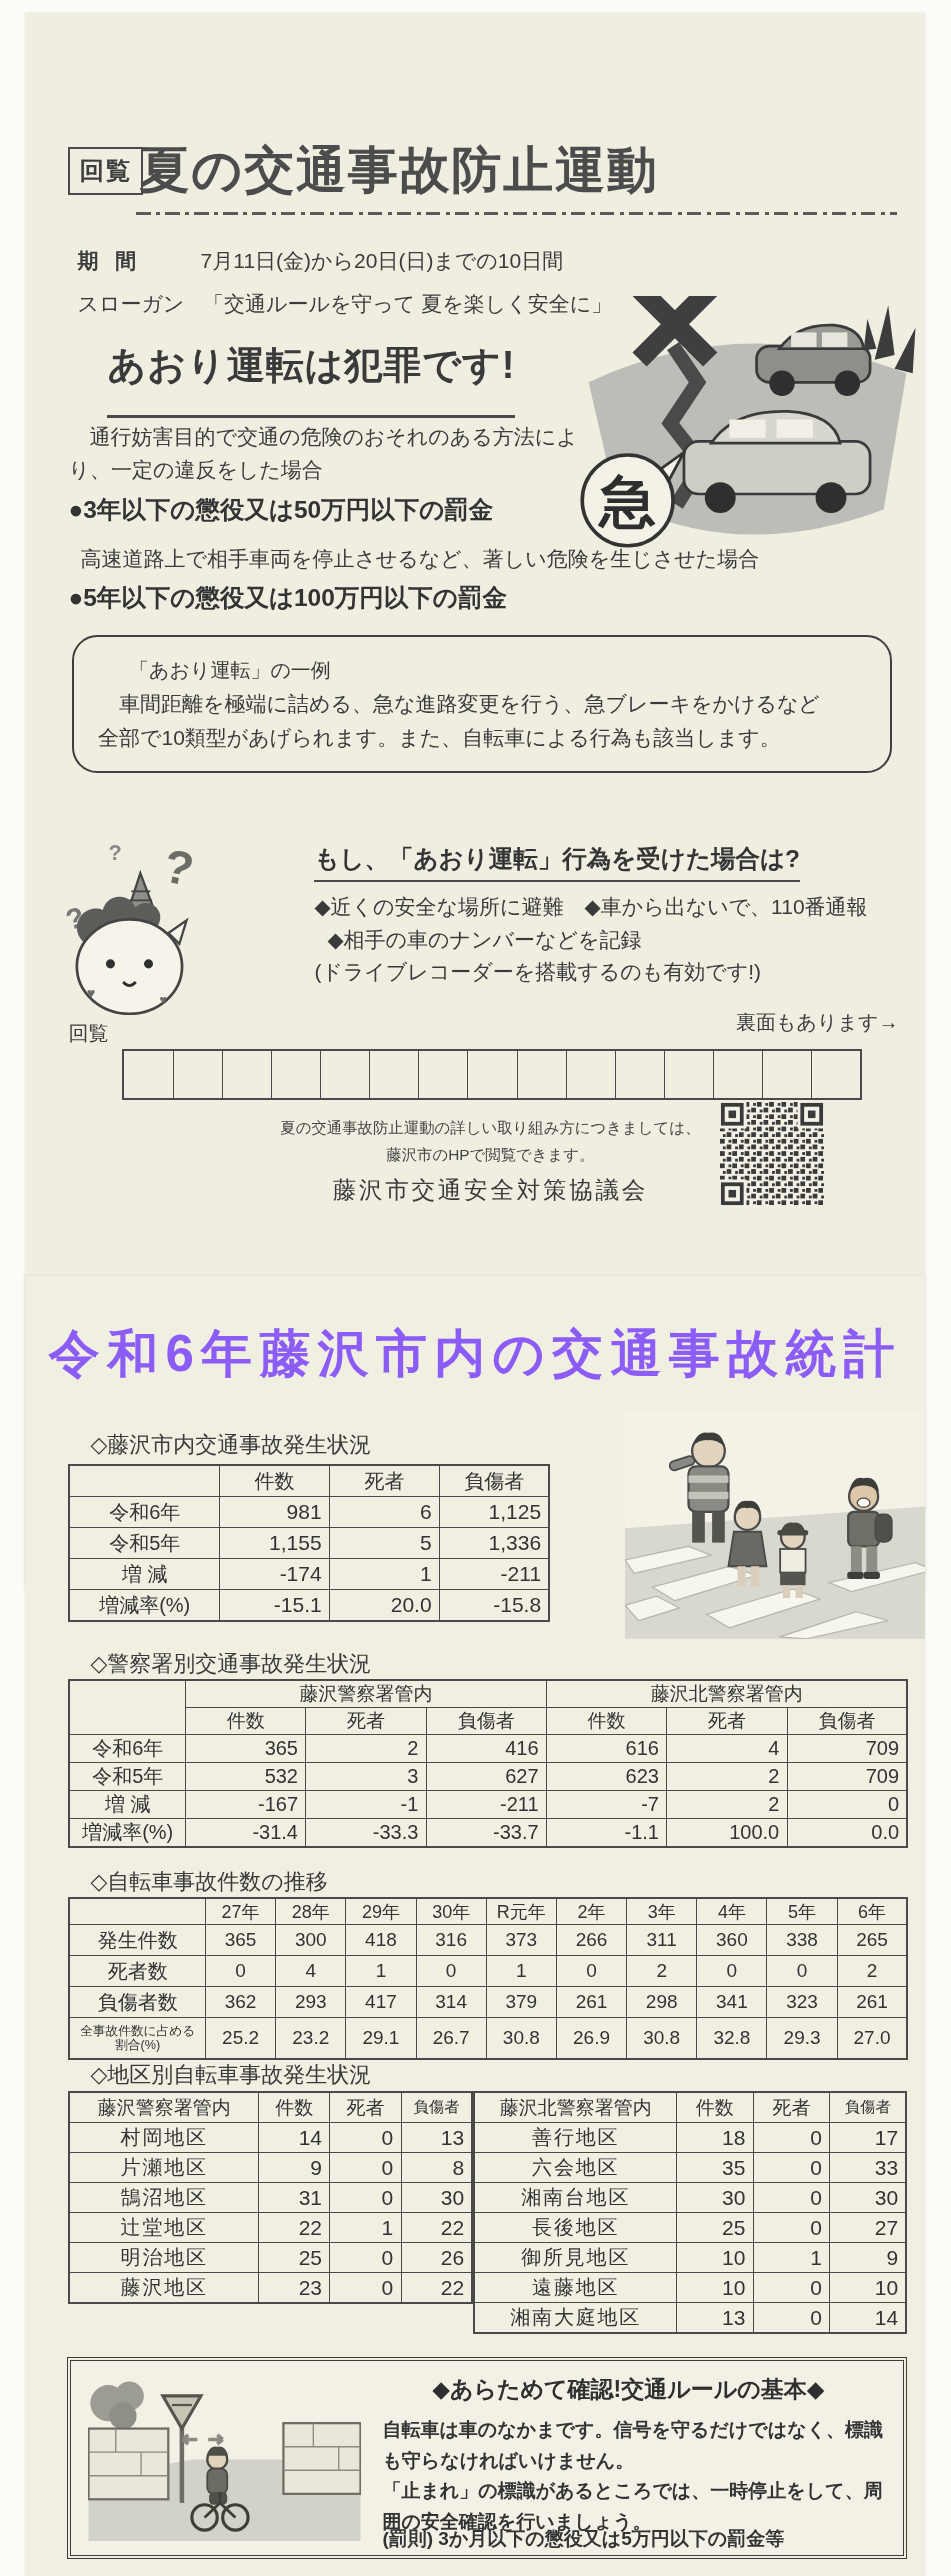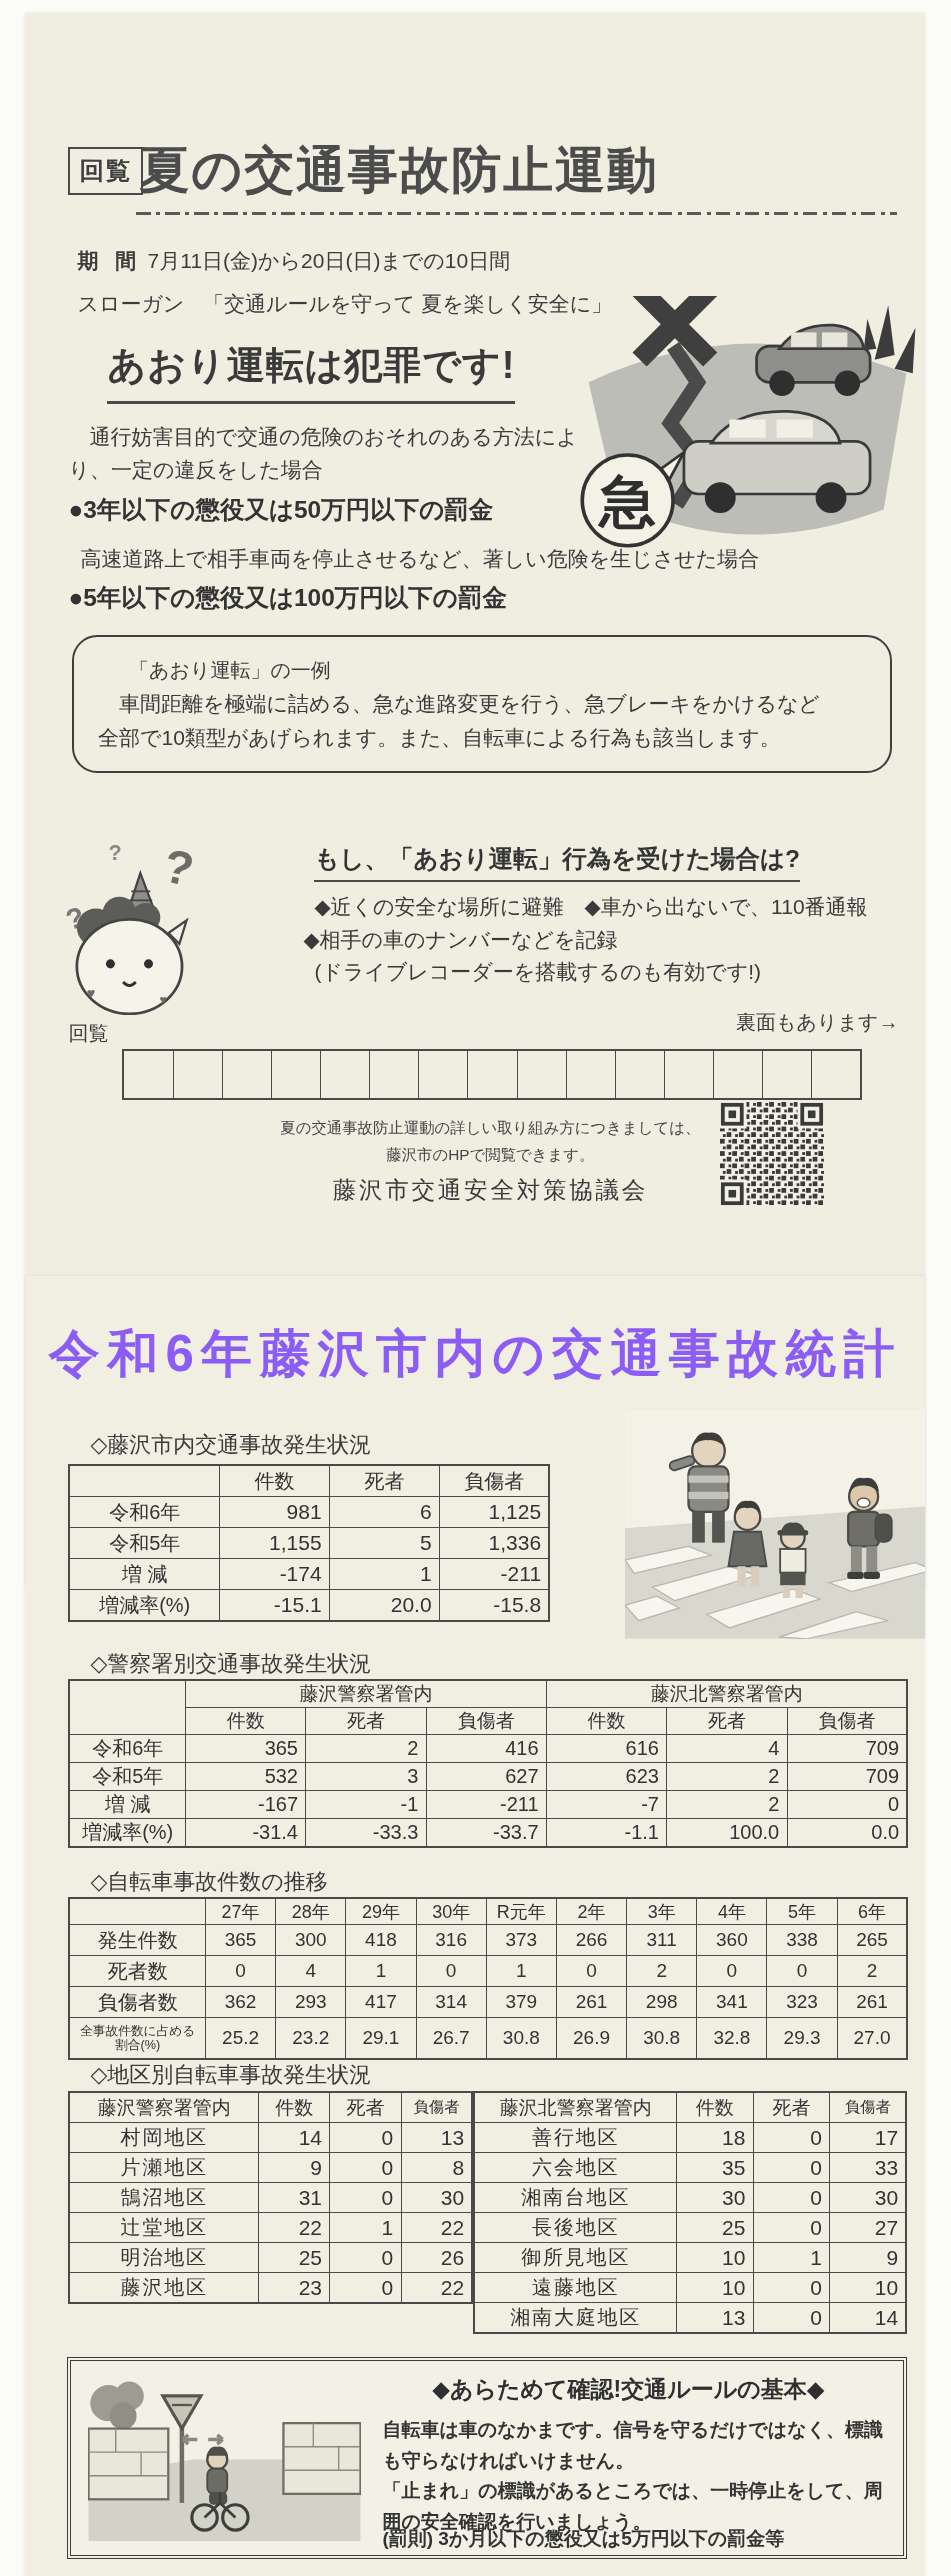--- a/index.html
+++ b/index.html
@@ -22,21 +22,21 @@
   }
   .main-title { font-size:50px; font-weight:800; letter-spacing:1.8px; color:#4c4c4c; white-space:nowrap; }
   .dashdot {
     height:3.6px;
     background:repeating-linear-gradient(90deg,#5a5a5a 0 14.5px,transparent 14.5px 20px,#5a5a5a 20px 23.6px,transparent 23.6px 29px);
   }
   .info-line { font-size:21px; color:#3c3c3c; white-space:nowrap; }
   .info-label { font-weight:bold; letter-spacing:5.5px; }
   .aori-heading {
     font-size:38px; font-weight:bold; color:#3a3a3a; letter-spacing:0.9px;
-    border-bottom:3.6px solid #4a4a4a; padding-bottom:10px; white-space:nowrap;
+    border-bottom:3.6px solid #4a4a4a; padding-bottom:24px; white-space:nowrap;
   }
   .law-text { font-size:21px; line-height:33px; color:#3c3c3c; }
   .penalty { font-size:24.5px; font-weight:bold; color:#333; white-space:nowrap; }
   .example-box {
     border:2.7px solid #3f3f3f; border-radius:25.4px; padding:16.4px 23.6px;
     font-size:21px; line-height:34px; color:#3a3a3a;
   }
   .example-box .bx-title { font-size:20px;margin-left:31px; }
   .q-title {
     font-size:24.5px; font-weight:bold; color:#343434; white-space:nowrap;
@@ -99,21 +99,21 @@
 
 <div class="sheet" id="sheet1">
 
   <div class="abs kairan-box" style="left:43px; top:134px;">回覧</div>
 
   <div class="abs main-title" style="left:114px; top:124px;">夏の交通事故防止運動</div>
   <div class="abs dashdot" style="left:111px; top:199px; width:761px;"></div>
 
   <div class="abs info-line" style="left:52px; top:234px;">
     <span class="info-label">期 間</span>
-    <span style="">7月11日(金)から20日(日)までの10日間</span>
+    <span style="margin-left:53px;">7月11日(金)から20日(日)までの10日間</span>
   </div>
 
   <div class="abs info-line" style="left:52px; top:277px;">
     <span>スローガン</span>
     <span style="margin-left:12.7px;">「交通ルールを守って 夏を楽しく安全に」</span>
   </div>
 
   <div class="abs aori-heading" style="left:82px; top:327px;">あおり運転は犯罪です!</div>
 
   <svg class="abs" style="left:550px; top:283px;" width="345" height="268" viewBox="0 0 380 295">
@@ -182,21 +182,21 @@
     <path d="M128,118 L148,104 L140,130 Z" fill="#f6f4ea" stroke="#444" stroke-width="2.5"></path>
     <circle cx="64" cy="152" r="5" fill="#2f2f2f"></circle>
     <circle cx="106" cy="152" r="5" fill="#2f2f2f"></circle>
     <path d="M78,172 Q85,180 92,172" fill="none" stroke="#2f2f2f" stroke-width="3"></path>
     <text x="38" y="190" font-size="16" fill="#6a6a66">♥</text>
     <text x="118" y="196" font-size="14" fill="#6a6a66">♥</text>
   </svg>
 
   <div class="abs q-title" style="left:289px; top:829px;">もし、「あおり運転」行為を受けた場合は?</div>
   <div class="abs tip-line" style="left:289px; top:880px;">◆近くの安全な場所に避難　◆車から出ないで、110番通報</div>
-  <div class="abs tip-line" style="left:278px; top:913px;">◆相手の車のナンバーなどを記録</div>
+  <div class="abs tip-line" style="left:302px; top:913px;">◆相手の車のナンバーなどを記録</div>
   <div class="abs tip-line" style="left:289px; top:945px;">(ドライブレコーダーを搭載するのも有効です!)</div>
 
   <div class="abs small-label" style="left:43px; top:1007px;">回覧</div>
   <div class="abs small-label" style="right:27px; top:996px;">裏面もあります→</div>
 
   <div class="abs stamp-grid" style="left:97px; top:1036px; width:736px;" id="stamp-grid">
       <div class="stamp-cell"></div>
       <div class="stamp-cell"></div>
       <div class="stamp-cell"></div>
       <div class="stamp-cell"></div>

